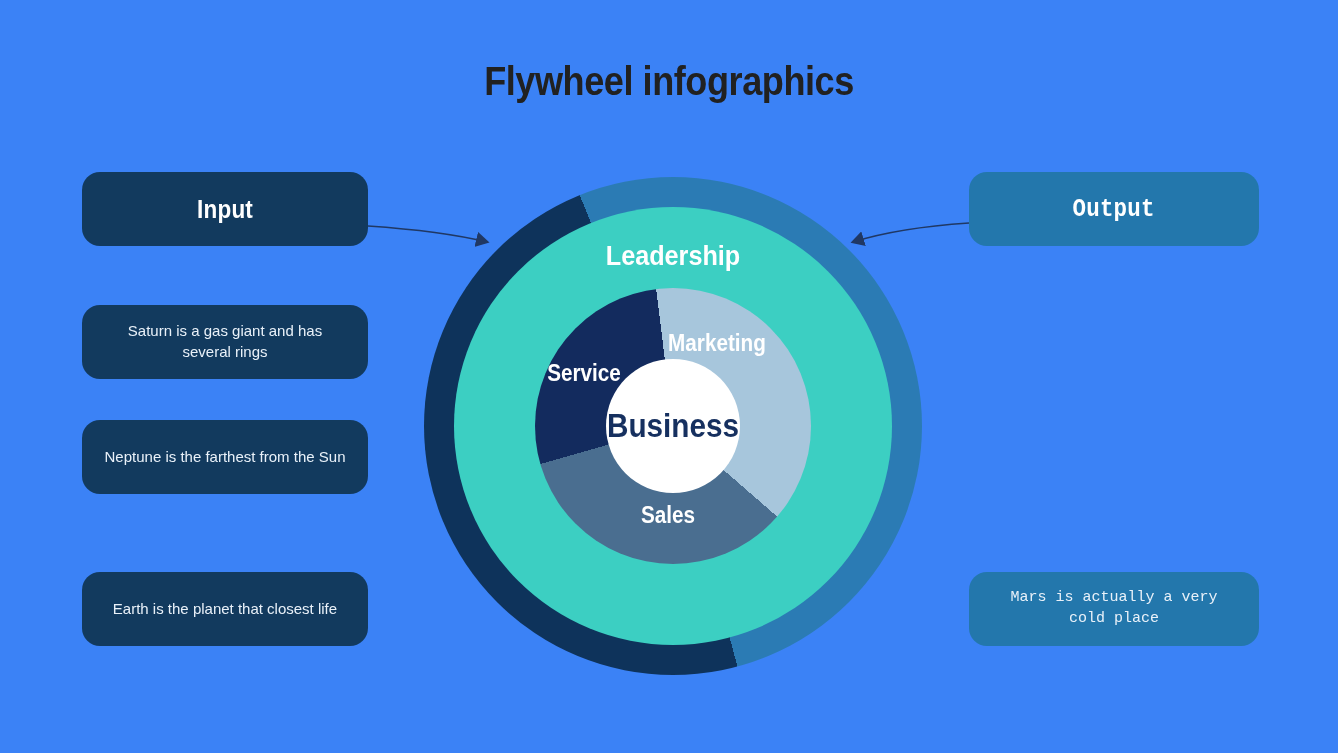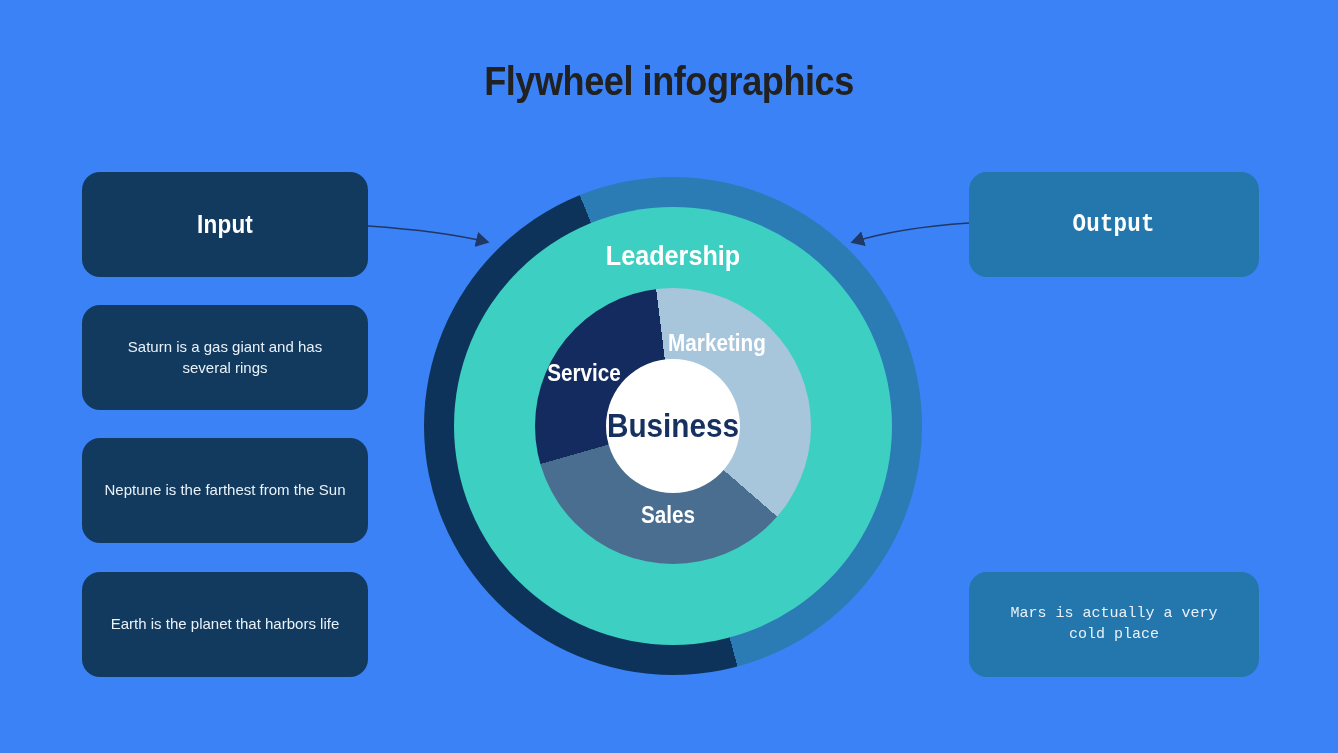--- a/index.html
+++ b/index.html
@@ -24,21 +24,21 @@
     font-weight: 700;
     color: var(--c-title-text);
     transform: scaleX(0.88);
     letter-spacing: -0.5px;
   }
 
   
   .panel-box {
     position: absolute;
     width: 286px;
-    height: 105px;
+    height: 74px;
     border-radius: 18px;
     display: flex;
     align-items: center;
     justify-content: center;
     text-align: center;
     box-sizing: border-box;
     padding: 0 22px;
   }
   .panel-box.navy { background: var(--c-navy-box); }
   .panel-box.blue { background: var(--c-blue-box); }
@@ -52,21 +52,21 @@
     font-weight: 700;
     color: var(--c-header-text);
     transform: scaleX(0.9);
     display: inline-block;
     letter-spacing: 0.2px;
   }
   .col-left  { left: 82px; }
   .col-right { left: 969px; width: 290px; font-family: Liberation Mono, monospace; }
   .row-0 { top: 172px; }
   .row-1 { top: 305px; }
-  .row-2 { top: 438px; }
+  .row-2 { top: 420px; }
   .row-3 { top: 572px; }
 
   
   .connectors {
     position: absolute;
     inset: 0;
     width: 1338px;
     height: 753px;
     pointer-events: none;
   }
@@ -135,21 +135,21 @@
   <div class="panel-box navy col-left row-0">
     <span class="header-text">Input</span>
   </div>
   <div class="panel-box navy col-left row-1">
     <span class="body-text">Saturn is a gas giant and has several rings</span>
   </div>
   <div class="panel-box navy col-left row-2">
     <span class="body-text">Neptune is the farthest from the Sun</span>
   </div>
   <div class="panel-box navy col-left row-3">
-    <span class="body-text">Earth is the planet that harbors life</span>
+    <span class="body-text">Earth is the planet that closest life</span>
   </div>
 
   <div class="panel-box blue col-right row-0">
     <span class="header-text">Output</span>
   </div>
   <div class="panel-box blue col-right row-3">
     <span class="body-text">Mars is actually a very cold place</span>
   </div>
 
   <div class="wheel">

